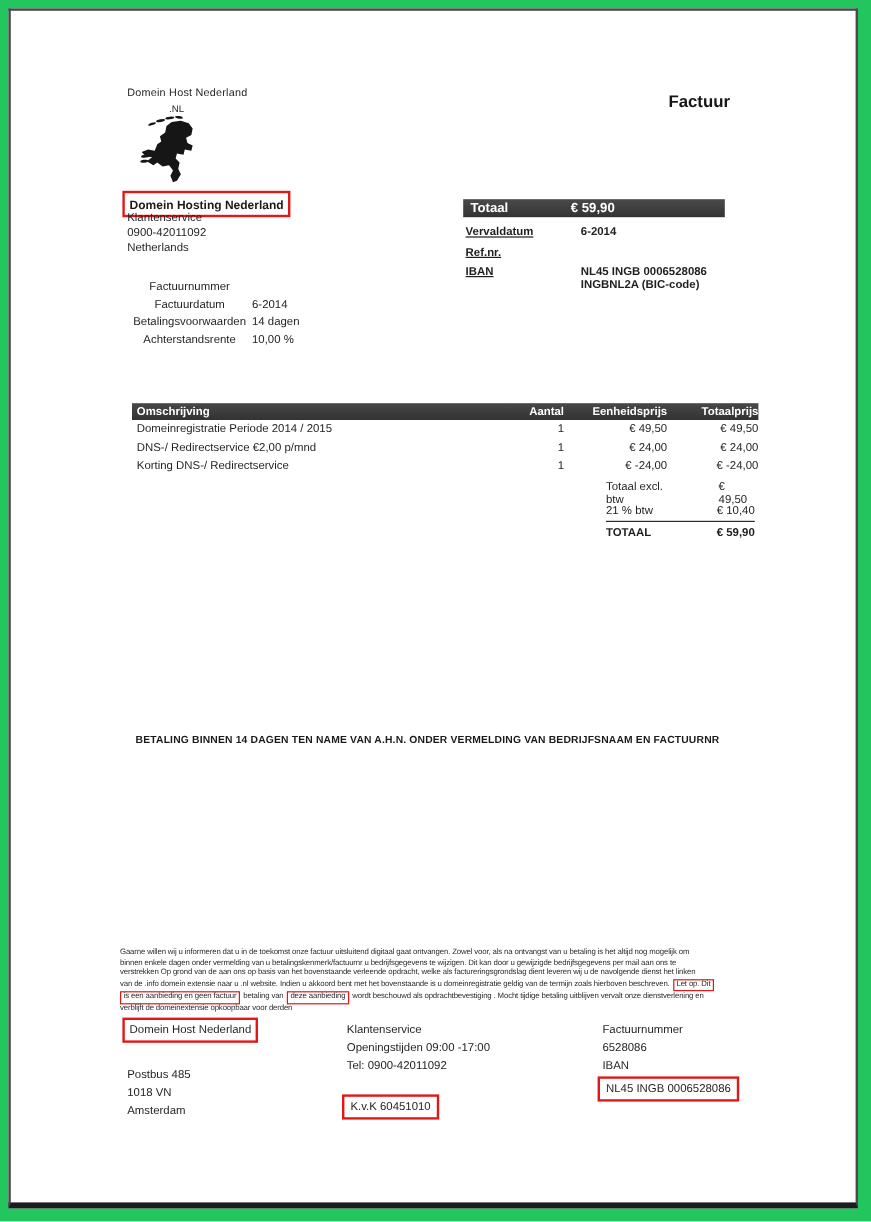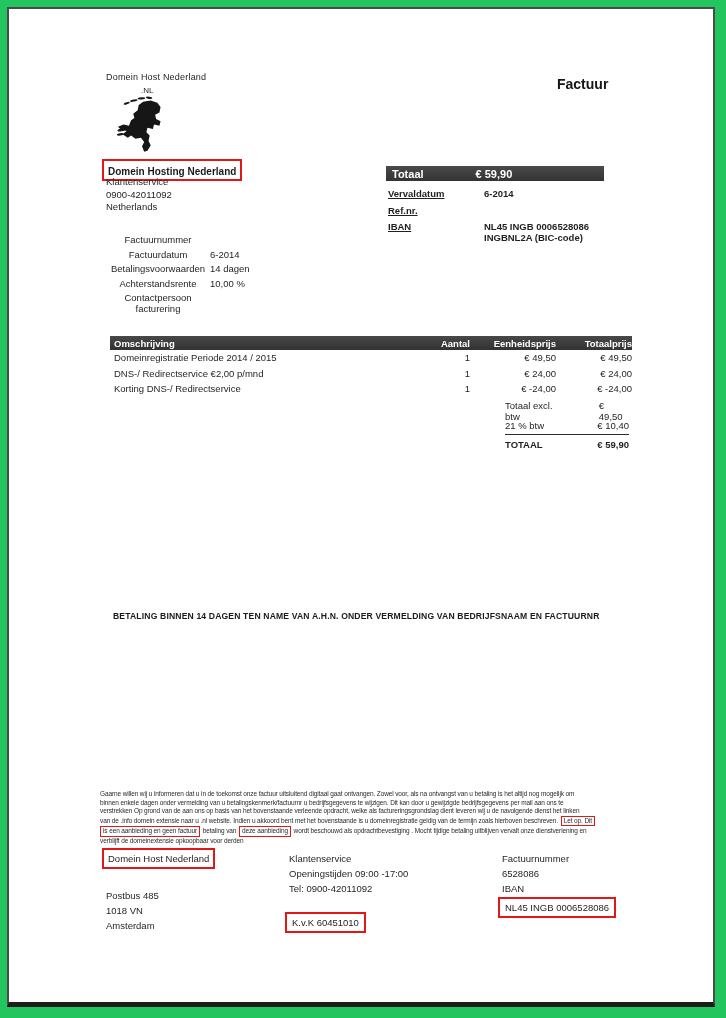--- a/index.html
+++ b/index.html
@@ -89,24 +89,20 @@
       <span class="meta-value">6-2014</span>
     </div>
     <div class="meta-row">
       <span class="meta-label">Betalingsvoorwaarden</span>
       <span class="meta-value">14 dagen</span>
     </div>
     <div class="meta-row">
       <span class="meta-label">Achterstandsrente</span>
       <span class="meta-value">10,00 %</span>
     </div>
-    <div class="meta-row">
-      <span class="meta-label">Contactpersoon facturering</span>
-      <span class="meta-value"></span>
-    </div>
   </div>
 
   <div class="abs tot-bar" style="left:386px;top:166px;">
     <span>Totaal</span>
     <span class="tot-val">€ 59,90</span>
   </div>
   <div class="abs" style="left:388px;top:188px;width:240px;">
     <div class="tot-row">
       <span class="lbl">Vervaldatum</span>
       <span class="val">6-2014</span>

